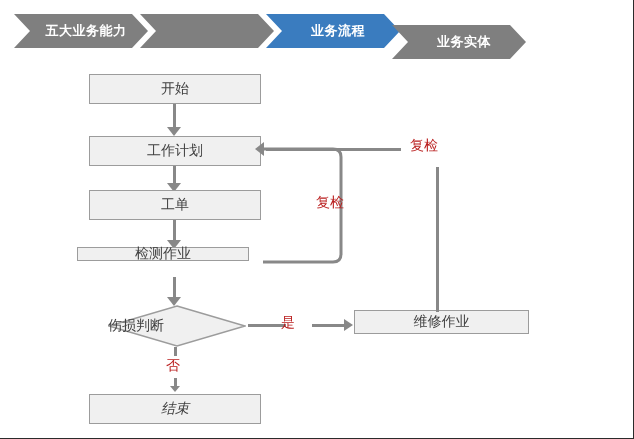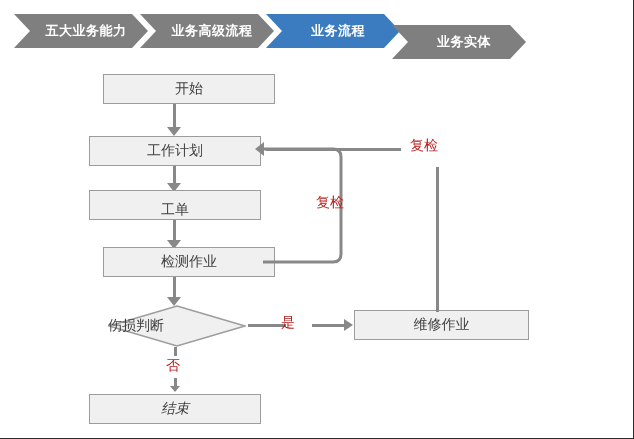--- a/index.html
+++ b/index.html
@@ -141,80 +141,79 @@
       <svg class="chev-shape" viewBox="0 0 134 34" preserveAspectRatio="none">
         <path d="M0,0 L118,0 L134,17 L118,34 L0,34 L16,17 Z" fill="#7f7f7f"></path>
       </svg>
       <span class="lbl">五大业务能力</span>
     </div>
 
     <div class="chev" style="left:140px; width:134px;">
       <svg class="chev-shape" viewBox="0 0 134 34" preserveAspectRatio="none">
         <path d="M0,0 L118,0 L134,17 L118,34 L0,34 L16,17 Z" fill="#7f7f7f"></path>
       </svg>
-      <span class="lbl">业务高级流程</span>
     </div>
 
     <div class="chev" style="left:266px; width:134px;">
       <svg class="chev-shape" viewBox="0 0 134 34" preserveAspectRatio="none">
         <path d="M0,0 L118,0 L134,17 L118,34 L0,34 L16,17 Z" fill="#3a7cbf"></path>
       </svg>
       <span class="lbl">业务流程</span>
     </div>
 
     <div class="chev" style="left:392px; width:134px;margin-top:11px;">
       <svg class="chev-shape" viewBox="0 0 134 34" preserveAspectRatio="none">
         <path d="M0,0 L118,0 L134,17 L118,34 L0,34 L16,17 Z" fill="#7f7f7f"></path>
       </svg>
       <span class="lbl">业务实体</span>
     </div>
 
   </div>
 
-  <div class="node" style="left:103px; top:74px; width:172px; height:30px;">
+  <div class="node" style="left:89px; top:74px; width:172px; height:30px;">
     <span>开始</span>
   </div>
 
   <div class="conn conn-v" style="left:173px; top:104px; height:25px;"></div>
   <div class="arrow-down" style="left:167px; top:127px;"></div>
 
   <div class="node" style="left:89px; top:136px; width:172px; height:30px;">
     <span>工作计划</span>
   </div>
 
   <div class="conn conn-v" style="left:173px; top:166px; height:19px;"></div>
   <div class="arrow-down" style="left:167px; top:183px;"></div>
 
-  <div class="node" style="left:89px; top:190px; width:172px; height:30px;align-items:flex-end;">
+  <div class="node" style="left:89px; top:190px; width:172px; height:30px;">
     <span>工单</span>
   </div>
 
   <div class="conn conn-v" style="left:173px; top:220px; height:22px;"></div>
   <div class="arrow-down" style="left:167px; top:240px;"></div>
 
-  <div class="node" style="left:103px; top:247px; width:172px; height:30px;">
+  <div class="node" style="left:77px; top:247px; width:172px; height:14px;">
     <span>检测作业</span>
   </div>
 
   <div class="conn conn-v" style="left:173px; top:277px; height:22px;"></div>
   <div class="arrow-down" style="left:167px; top:297px;"></div>
 
   <div class="diamond-wrap" style="left:108px; top:305px; width:138px; height:42px;">
     <svg viewBox="0 0 138 42" preserveAspectRatio="none">
       <polygon points="69,1 137,21 69,41 1,21" fill="#f0f0f0" stroke="#9c9c9c" stroke-width="1.4"></polygon>
     </svg>
     <span class="dtext">伤损判断</span>
   </div>
 
   <div class="conn conn-h" style="left:248px; top:324px; width:38px;"></div>
   <div class="edge-label" style="left:281px; top:314px;">是</div>
   <div class="conn conn-h" style="left:312px; top:324px; width:34px;"></div>
   <div class="arrow-right" style="left:344px; top:319px;"></div>
 
-  <div class="node" style="left:354px; top:310px; width:175px; height:30px;">
+  <div class="node" style="left:354px; top:310px; width:175px; height:24px;">
     <span>维修作业</span>
   </div>
 
   <div class="edge-label" style="left:166px; top:357px;">否</div>
   <div class="conn conn-v" style="left:174px; top:347px; height:9px;"></div>
   <div class="conn conn-v" style="left:174px; top:378px; height:10px;"></div>
   <div class="arrow-down small" style="left:170px; top:386px;"></div>
 
   <div class="node" style="left:89px; top:394px; width:172px; height:30px;font-style:italic;">
     <span>结束</span>

